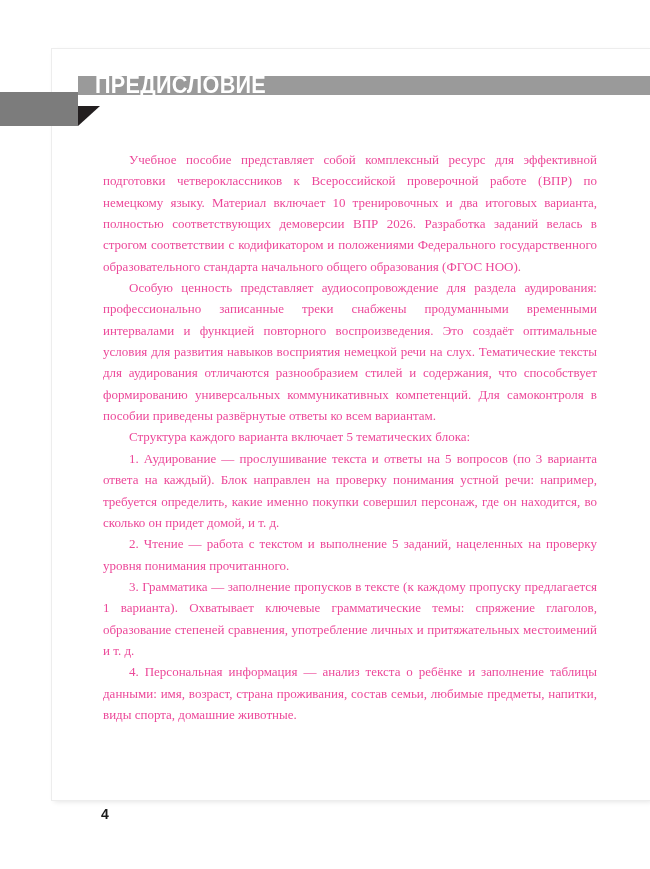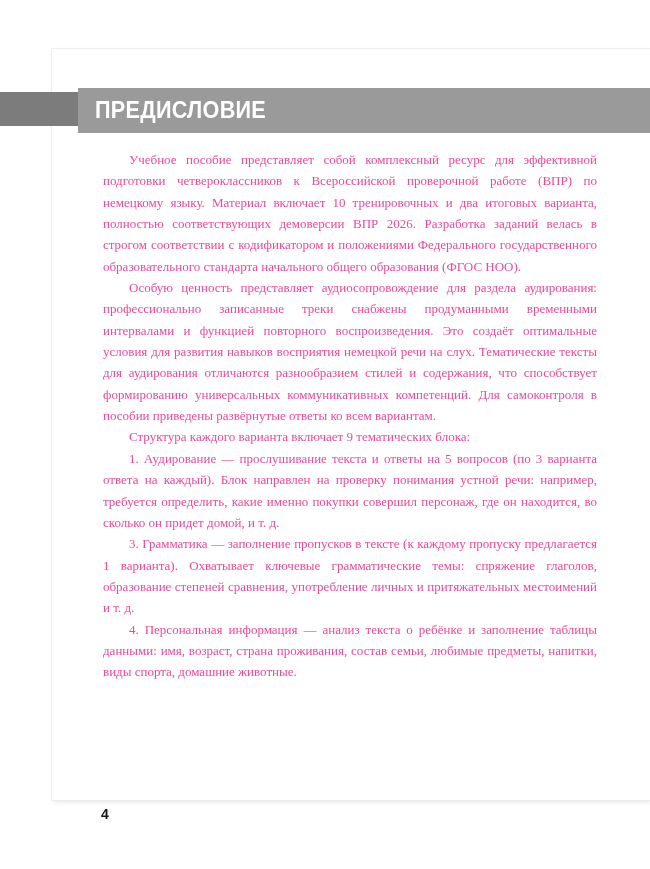--- a/index.html
+++ b/index.html
@@ -48,23 +48,23 @@
     left: 78px;
     top: 34px;
     width: 0;
     height: 0;
     border-left: 22px solid #231f20;
     border-bottom: 20px solid transparent;
   }
   #ribbon-main {
     position: absolute;
     left: 78px;
-    top: 16px;
+    top: 4px;
     width: 572px;
-    height: 45px;
+    height: 19px;
     background: #9a9a9a;
     display: flex;
     align-items: center;
   }
   #ribbon-title {
     color: #ffffff;
     font-family: "Liberation Sans", "DejaVu Sans", sans-serif;
     font-weight: bold;
     font-size: 23px;
     letter-spacing: 0.3px;
@@ -112,19 +112,20 @@
   <div id="ribbon-tail"></div>
   <div id="ribbon-fold"></div>
   <div id="ribbon-main">
     <span id="ribbon-title">ПРЕДИСЛОВИЕ</span>
   </div>
 </div>
 
 <div id="content">
   <p class="para">Учебное пособие представляет собой комплексный ресурс для эффективной подготовки четвероклассников к Всероссийской проверочной работе (ВПР) по немецкому языку. Материал включает 10 тренировочных и два итоговых варианта, полностью соответствующих демоверсии ВПР 2026. Разработка заданий велась в строгом соответствии с кодификатором и положениями Федерального государственного образовательного стандарта начального общего образования (ФГОС НОО).</p>
   <p class="para">Особую ценность представляет аудиосопровождение для раздела аудирования: профессионально записанные треки снабжены продуманными временными интервалами и функцией повторного воспроизведения. Это создаёт оптимальные условия для развития навыков восприятия немецкой речи на слух. Тематические тексты для аудирования отличаются разнообразием стилей и содержания, что способствует формированию универсальных коммуникативных компетенций. Для самоконтроля в пособии приведены развёрнутые ответы ко всем вариантам.</p>
-  <p class="para">Структура каждого варианта включает 9 тематических блока:</p>
+  <p class="para">Структура каждого варианта включает 5 тематических блока:</p>
   <p class="para">1. Аудирование — прослушивание текста и ответы на 5 вопросов (по 3 варианта ответа на каждый). Блок направлен на проверку понимания устной речи: например, требуется определить, какие именно покупки совершил персонаж, где он находится, во сколько он придет домой, и т. д.</p>
+  <p class="para">2. Чтение — работа с текстом и выполнение 5 заданий, нацеленных на проверку уровня понимания прочитанного.</p>
   <p class="para">3. Грамматика — заполнение пропусков в тексте (к каждому пропуску предлагается 1 варианта). Охватывает ключевые грамматические темы: спряжение глаголов, образование степеней сравнения, употребление личных и притяжательных местоимений и т. д.</p>
   <p class="para">4. Персональная информация — анализ текста о ребёнке и заполнение таблицы данными: имя, возраст, страна проживания, состав семьи, любимые предметы, напитки, виды спорта, домашние животные.</p>
 </div>
 
 <div id="page-number">4</div>
 
 </body></html>

